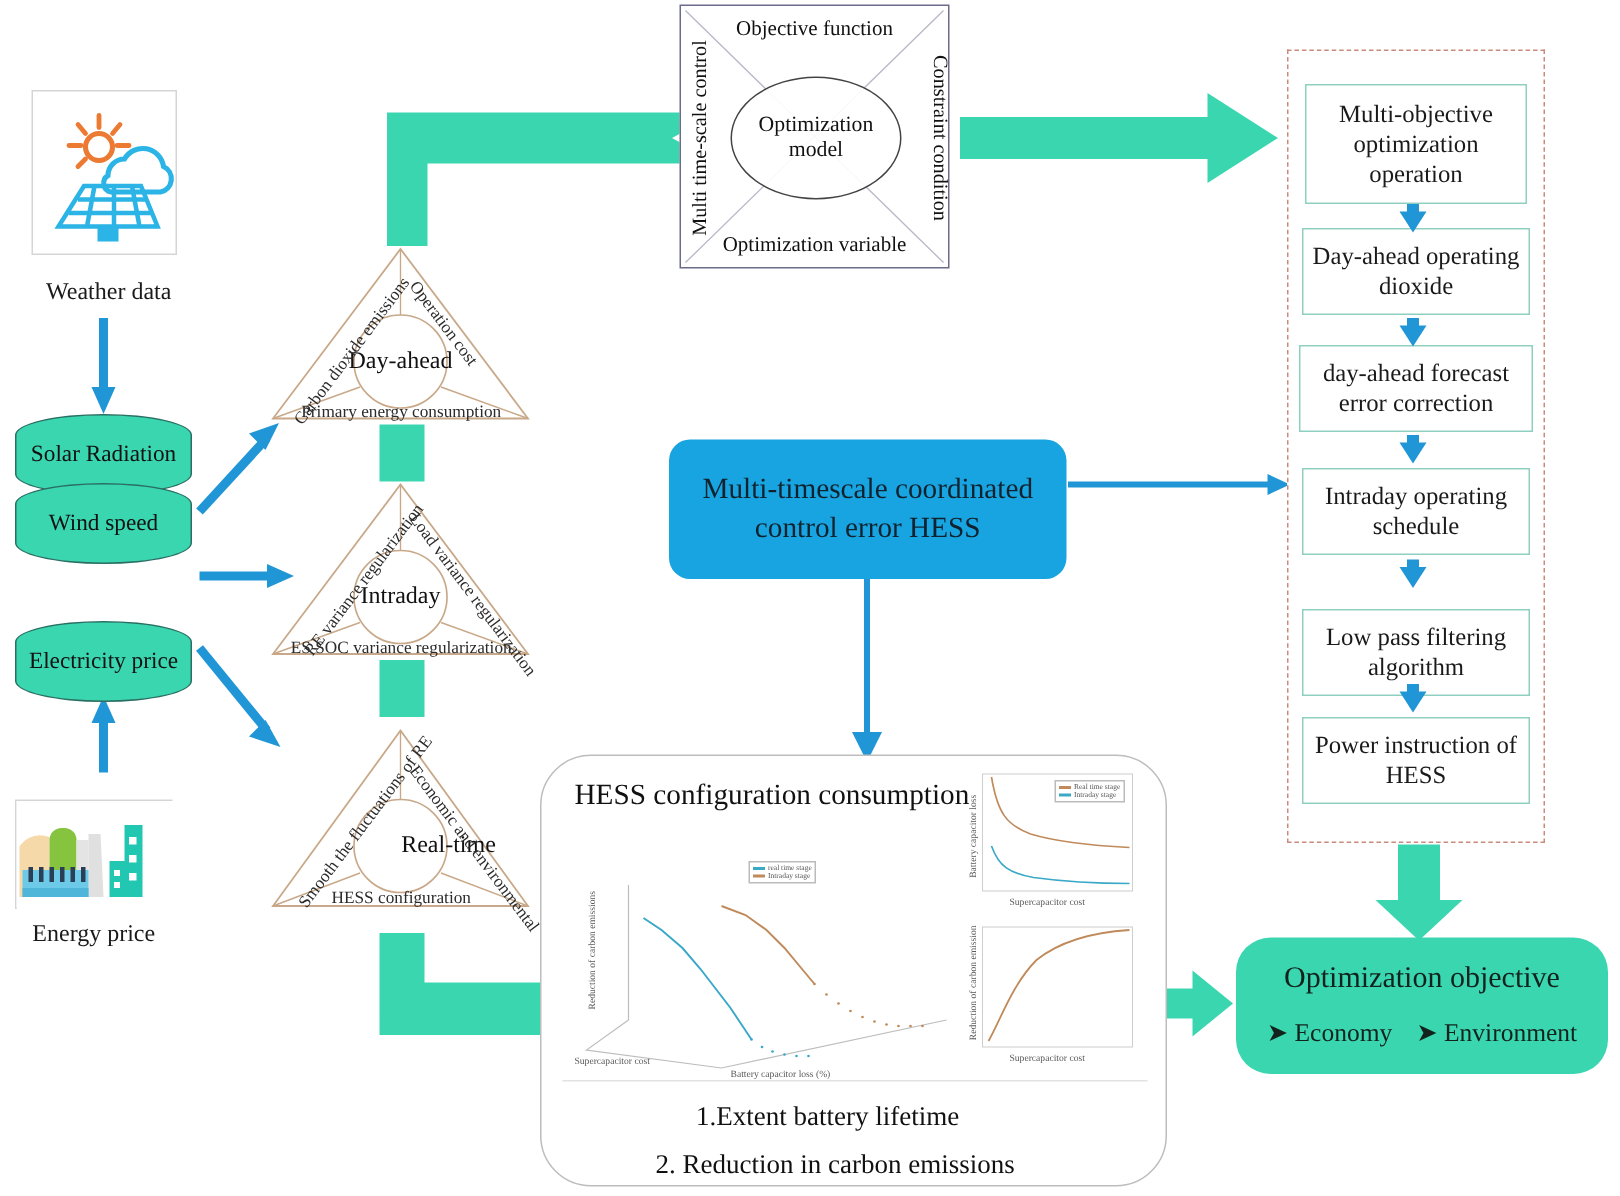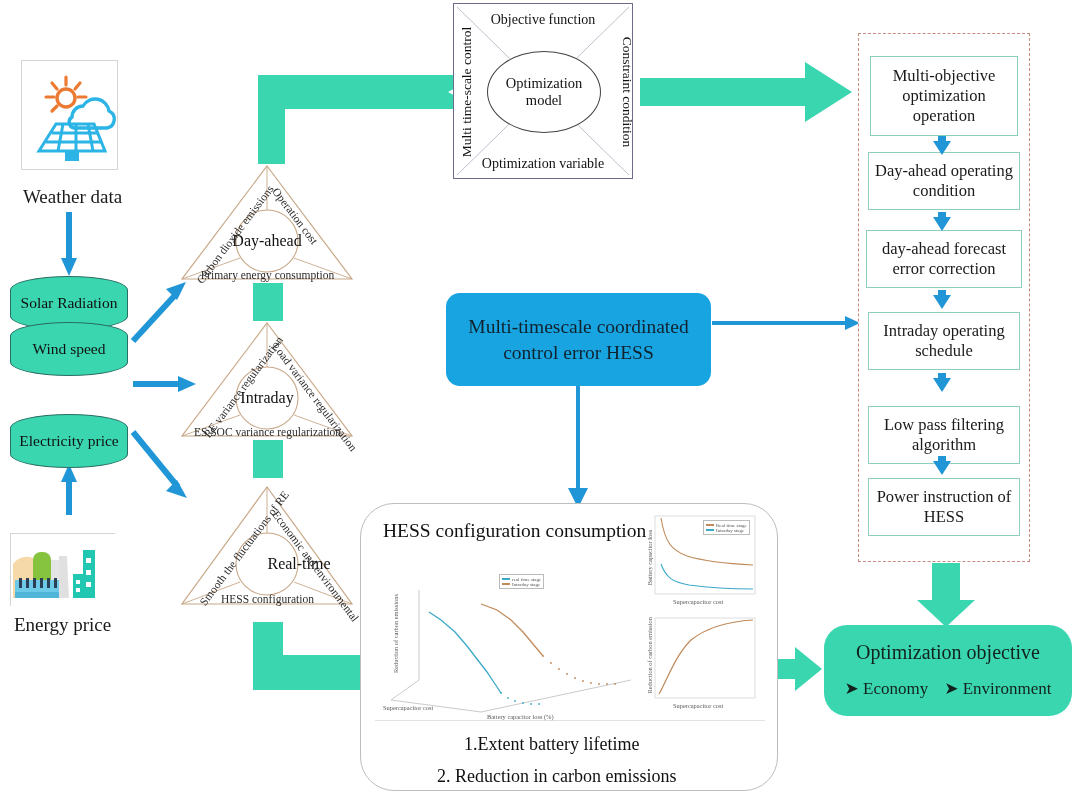--- a/index.html
+++ b/index.html
@@ -11,21 +11,21 @@
   }
   #stage { position: relative; width: 1080px; height: 797px; }
 
   .abs { position: absolute; }
 
   
   .icon-card {
     border: 1px solid #d5d5d5;
     background: #fff;
   }
-  .cap { font-size: 19px; color: #1a1a1a; text-align: center; white-space: nowrap; }
+  .cap { font-size: 16px; color: #1a1a1a; text-align: center; white-space: nowrap; }
 
   
   .cyl-wrap { position: absolute; }
   .cyl-seg {
     position: absolute; left: 0; width: 100%;
     background: #3ad6b0;
     border: 1px solid #2a6f63;
     border-radius: 50% / 14px;
     display: flex; align-items: center; justify-content: center;
   }
@@ -318,21 +318,21 @@
   <div class="blue-box" style="left:446px; top:293px; width:265px; height:93px;">
     <span>
       <span>Multi-timescale coordinated</span><br>
       <span>control error HESS</span>
     </span>
   </div>
 
   <div class="dashed-panel" style="left:858px; top:33px; width:172px; height:529px;"></div>
 
   <div class="flow-box" style="left:870px; top:56px; width:148px; height:80px;">Multi-objective optimization operation</div>
-  <div class="flow-box" style="left:868px; top:152px; width:152px; height:58px;">Day-ahead operating condition</div>
+  <div class="flow-box" style="left:868px; top:152px; width:152px; height:58px;">Day-ahead operating dioxide</div>
   <div class="flow-box" style="left:866px; top:230px; width:156px; height:58px;">day-ahead forecast error correction</div>
   <div class="flow-box" style="left:868px; top:312px; width:152px; height:58px;">Intraday operating schedule</div>
   <div class="flow-box" style="left:868px; top:406px; width:152px; height:58px;">Low pass filtering algorithm</div>
   <div class="flow-box" style="left:868px; top:478px; width:152px; height:58px;">Power instruction of HESS</div>
 
   <svg class="abs" style="left:858px;top:33px;width:172px;height:529px;">
     <g fill="#2196d6">
       <g>
           <rect x="80" y="103" width="8" height="12"></rect>
           <polygon points="84,122 75,108 93,108"></polygon>

